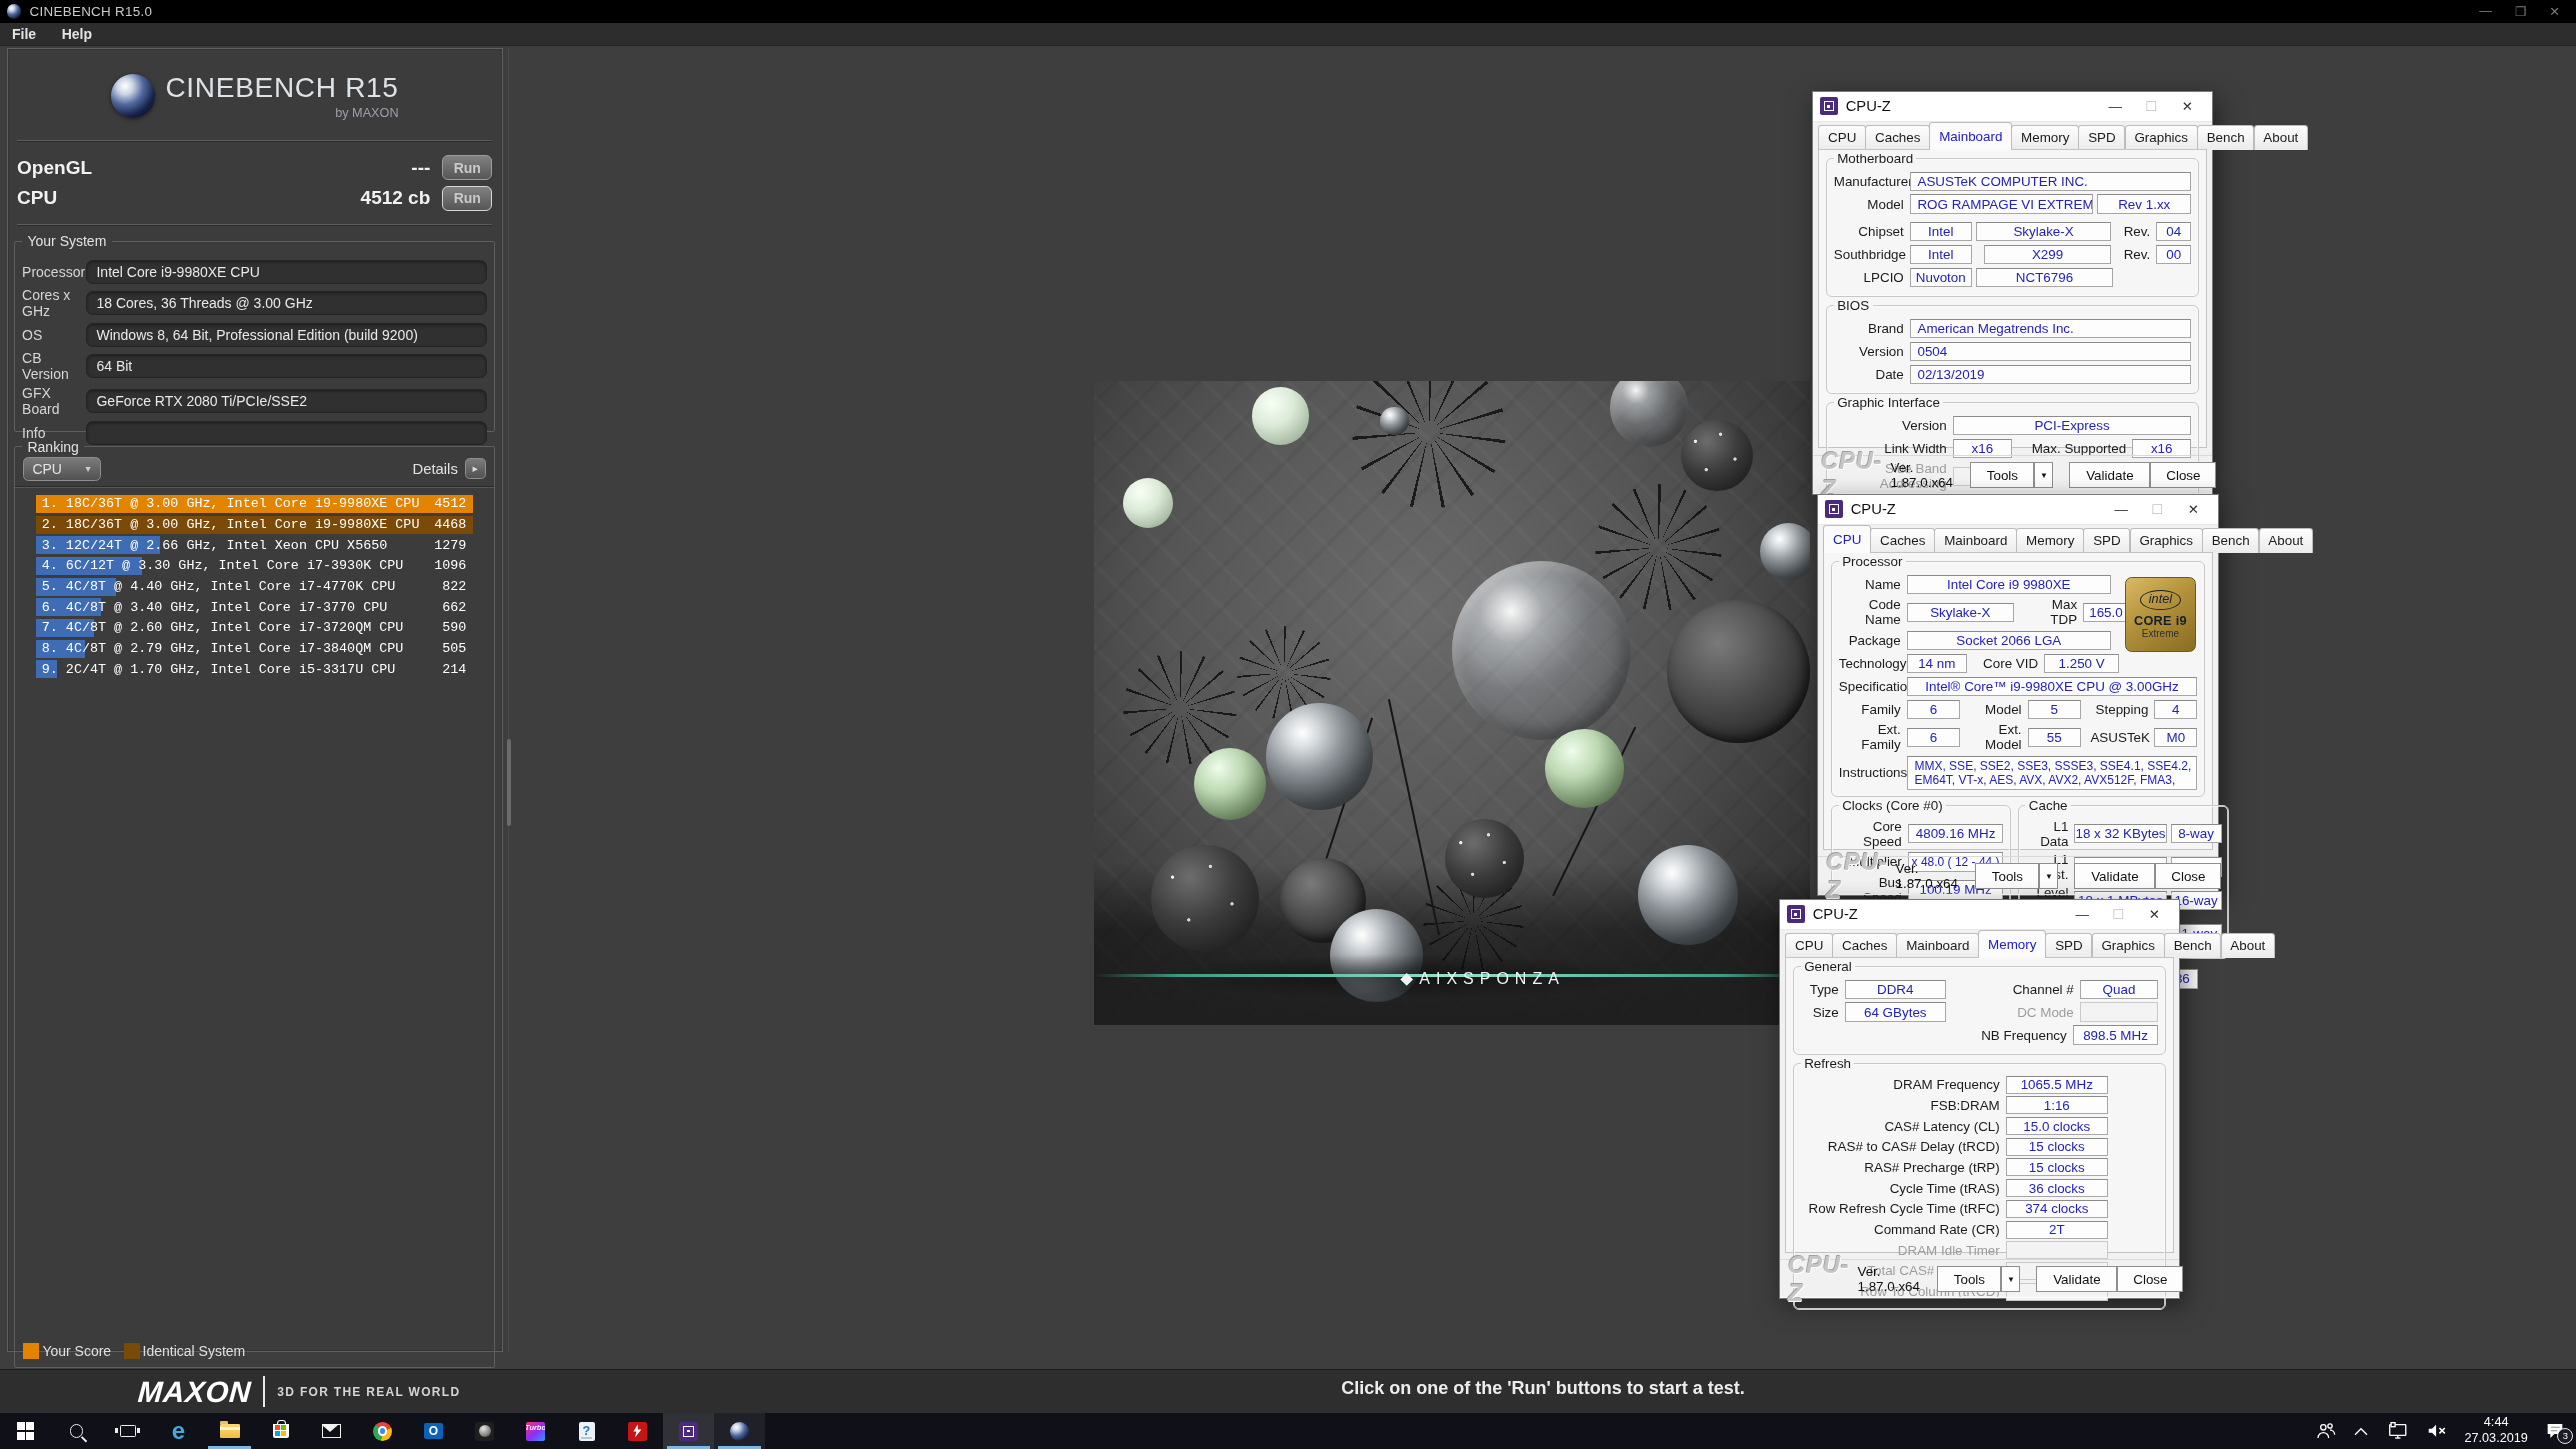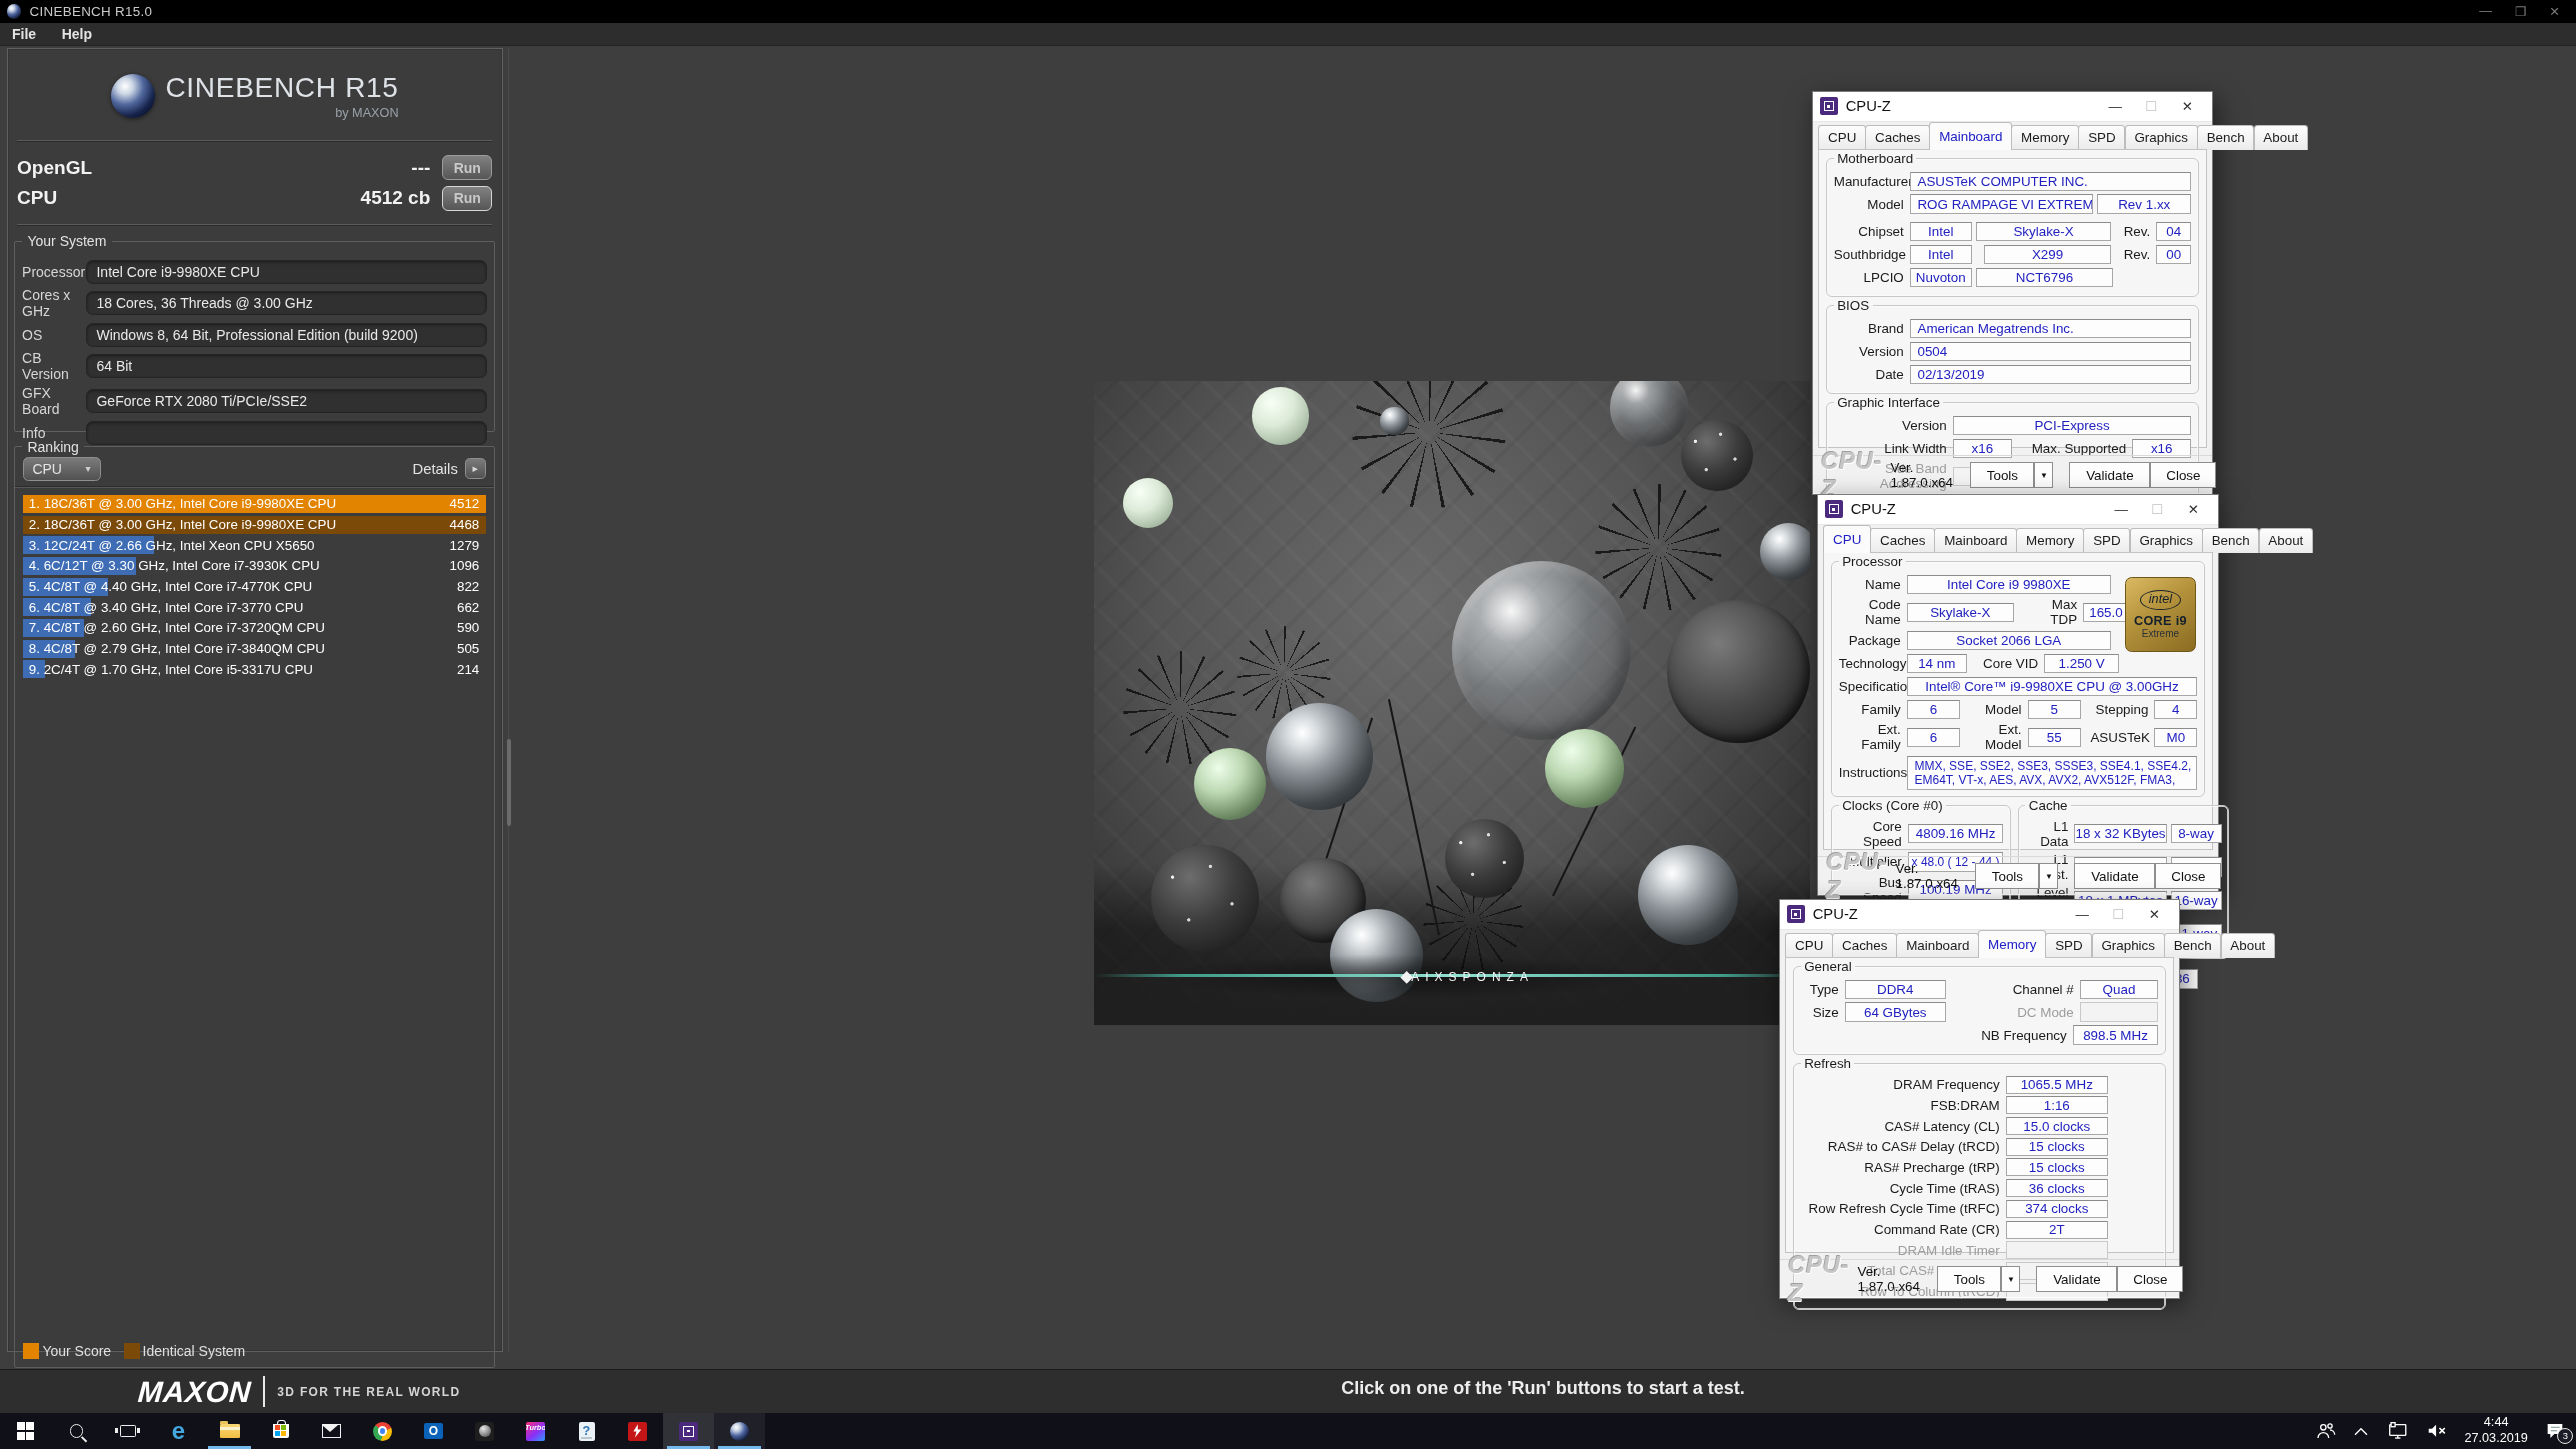--- a/index.html
+++ b/index.html
@@ -49,21 +49,21 @@
   .cb-group.ranking { height:922px; }
   .rank-controls { display:flex; align-items:center; margin:9.4px 8px 4px; }
   .rank-dropdown { width:78px; height:24px; border-radius:5.4px; background:linear-gradient(#7b7b7b,#515151);
     border:0.7px solid #8f8f8f; color:#e4e4e4; font-size:14px; display:flex; align-items:center; padding:0 8px; }
   .rank-dropdown .caret { margin-left:auto; font-size:8.7px; color:#cfcfcf; }
   .details-label { margin-left:auto; color:#e2e2e2; font-size:14.8px; }
   .details-btn { margin-left:6.7px; width:21.5px; height:21.5px; border-radius:4.7px;
     background:linear-gradient(#7b7b7b,#515151); border:0.7px solid #8f8f8f; color:#d9d9d9;
     font-size:10.7px; display:flex; align-items:center; justify-content:center; }
   .rank-divider { margin:5.4px 0 6.7px; border-top:0.7px solid #2c2c2c; border-bottom:0.7px solid #575757; }
-  .rank-rows { margin:0 8px; }
+  .rank-rows { margin:0 21px;font-family:Liberation Mono, monospace; }
   .rank-row { position:relative; height:18px; margin-bottom:2.7px; font-size:13.4px; color:#fff;
     display:flex; align-items:center; }
   .rank-row .bar { position:absolute; left:0; top:0; bottom:0; width:var(--bar,0%); background:#3e6db5; }
   .rank-row.your-score .bar { width:100%; background:#e28400; }
   .rank-row.identical-system .bar { width:100%; background:#7c4a08; }
   .rank-text { position:relative; z-index:1; padding-left:5.4px; white-space:nowrap; }
   .rank-score { position:relative; z-index:1; margin-left:auto; padding-right:6.7px; }
   .legend { position:absolute; left:8px; bottom:8px; display:flex; align-items:flex-end; gap:3px; }
   .legend .sw { width:16px; height:16px; }
   .legend .sw.ys { background:#e28400; }
@@ -108,22 +108,22 @@
       radial-gradient(circle at 20% 30%, rgba(255,255,255,.9) 0 1.3px, transparent 2px),
       radial-gradient(circle at 55% 20%, rgba(255,255,255,.8) 0 1.3px, transparent 2px),
       radial-gradient(circle at 75% 55%, rgba(255,255,255,.8) 0 1.3px, transparent 2px),
       radial-gradient(circle at 35% 70%, rgba(255,255,255,.8) 0 1.3px, transparent 2px),
       radial-gradient(circle at 36% 30%, #6d6d6d 0%, #3c3c3c 45%, #1d1d1d 85%); }
   .burst { position:absolute; border-radius:50%;
     background:repeating-conic-gradient(rgba(15,15,15,.85) 0deg 2.5deg, transparent 2.5deg 24deg);
     -webkit-mask:radial-gradient(circle, transparent 0 10%, #000 10% 72%, transparent 72%);
             mask:radial-gradient(circle, transparent 0 10%, #000 10% 72%, transparent 72%); }
   .stem { position:absolute; width:2px; background:#161616; transform-origin:bottom center; }
-  .watermark { position:absolute; left:43%; top:91.5%; display:flex; align-items:center; 
-    color:#f2f2f2; font-size:12px; letter-spacing:6px;justify-content:flex-end; }
+  .watermark { position:absolute; left:43%; top:91.5%; display:flex; align-items:center; gap:8px;
+    color:#f2f2f2; font-size:16px; letter-spacing:6px;justify-content:flex-end; }
   .watermark .diamond { width:9.4px; height:9.4px; background:#f2f2f2; transform:rotate(45deg); }
 
   
   .cpuz-win { position:absolute; background:#f1f1f1; border:0.7px solid #7a7a7a;
     box-shadow:4px 6.7px 23px rgba(0,0,0,.5); font-size:13.4px; }
   .cz-title { height:29.5px; background:#fff; display:flex; align-items:center; padding:0 6.7px;
     border-bottom:0.7px solid #e8e8e8; }
   .cz-icon { width:18px; height:18px; background:#4b2a7d; border-radius:2px; position:relative; flex:none; }
   .cz-icon::before { content:""; position:absolute; left:4px; top:4px; right:4px; bottom:4px;
     border:1.3px solid #fff; }

